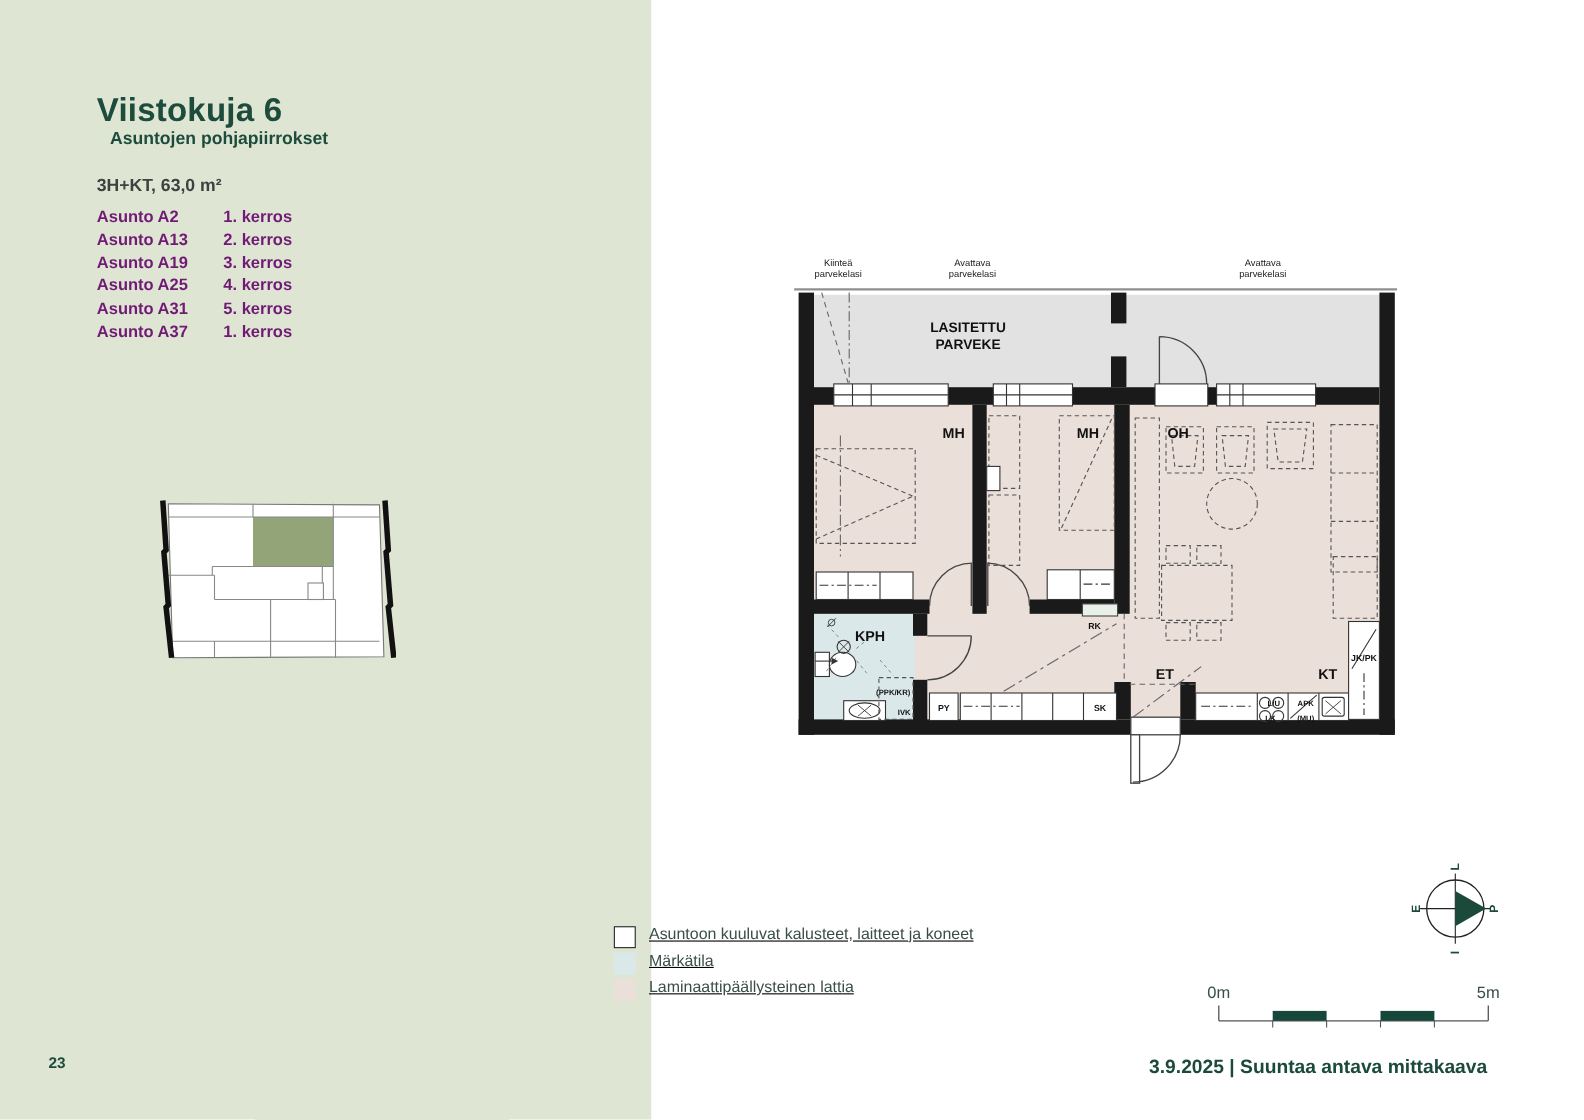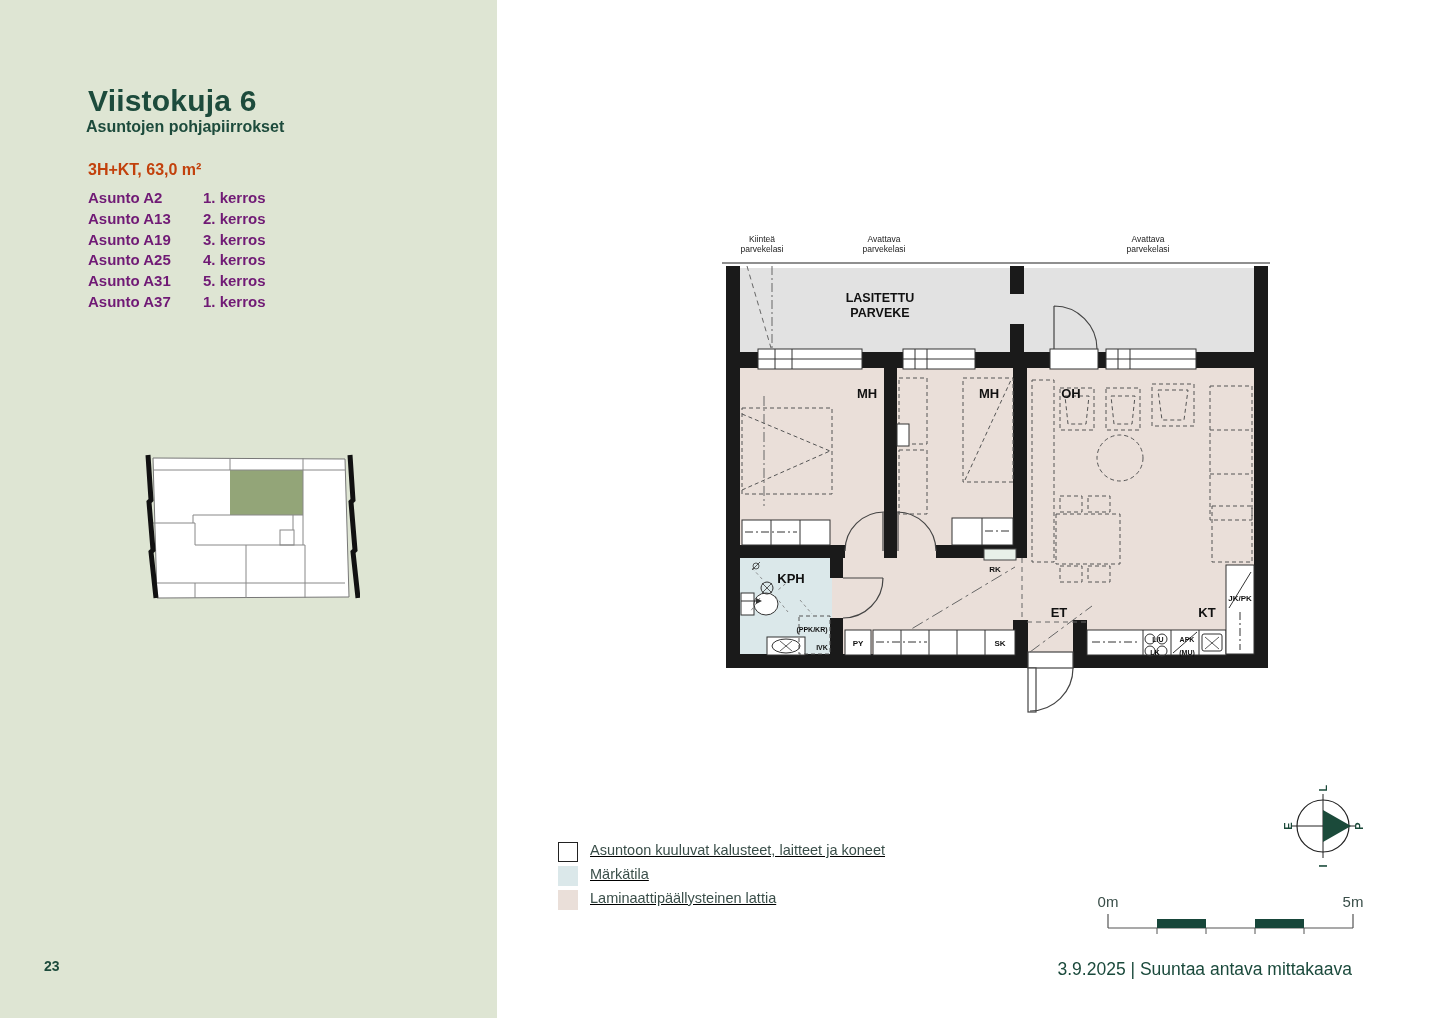--- a/index.html
+++ b/index.html
@@ -1,38 +1,38 @@
 <!DOCTYPE html>
 <html><head>
 <meta charset="utf-8">
 <style>
   html,body{margin:0;padding:0;background:#ffffff;}
   .page{position:relative;width:1440px;height:1018px;background:#ffffff;overflow:hidden;
         font-family:"Liberation Sans",sans-serif;}
-  .sidebar{position:absolute;left:0;top:0;width:497px;height:1018px;background:#dee5d3;}
+  .sidebar{position:absolute;left:0;top:0;width:592px;height:1018px;background:#dee5d3;}
   .title{position:absolute;left:88px;top:84px;font-size:30px;font-weight:700;color:#1d4b3c;letter-spacing:.2px;}
-  .subtitle{position:absolute;left:86px;top:118px;font-size:16px;font-weight:700;color:#1d4b3c;}
-  .apt-type{position:absolute;left:88px;top:161px;font-size:16px;font-weight:700;color:#c2410c;}
+  .subtitle{position:absolute;left:100px;top:118px;font-size:16px;font-weight:700;color:#1d4b3c;}
+  .apt-type{position:absolute;left:88px;top:161px;font-size:16px;font-weight:700;color:#404040;}
   .apt-list{position:absolute;left:88px;top:188px;display:grid;grid-template-columns:115px auto;
             font-size:15px;font-weight:600;color:#701a75;line-height:20.8px;}
   .keyplan{position:absolute;left:138px;top:450px;}
   .pageno{position:absolute;left:44px;top:958px;font-size:14px;font-weight:700;color:#1d4b3c;}
   .floorplan{position:absolute;left:710px;top:228px;}
   svg text{font-family:"Liberation Sans",sans-serif;}
   .legend{position:absolute;left:558px;top:842px;}
   .legend-row{display:flex;align-items:flex-start;height:24px;text-decoration:underline;}
   .swatch{width:20px;height:20px;margin-right:12px;box-sizing:border-box;}
   .sw0{background:#ffffff;border:1.6px solid #222;}
   .sw1{background:#dbe8ea;}
   .sw2{background:#eadfd9;}
   .sw3{background:#e2e2e2;}
   .legend-label{font-size:14.5px;font-weight:500;color:#3a4e49;}
   .compass{position:absolute;left:1283px;top:780px;}
   .scalebar{position:absolute;left:1095px;top:892px;}
-  .footer{position:absolute;right:88px;top:959px;font-size:17.5px;font-weight:400;color:#1b4a3c;}
+  .footer{position:absolute;right:88px;top:959px;font-size:17.5px;font-weight:700;color:#1b4a3c;}
 </style>
 </head>
 <body>
 
 <div class="page">
 
   <aside class="sidebar">
     <div class="title">Viistokuja 6</div>
     <div class="subtitle">Asuntojen pohjapiirrokset</div>
     <div class="apt-type">3H+KT, 63,0 m²</div>

